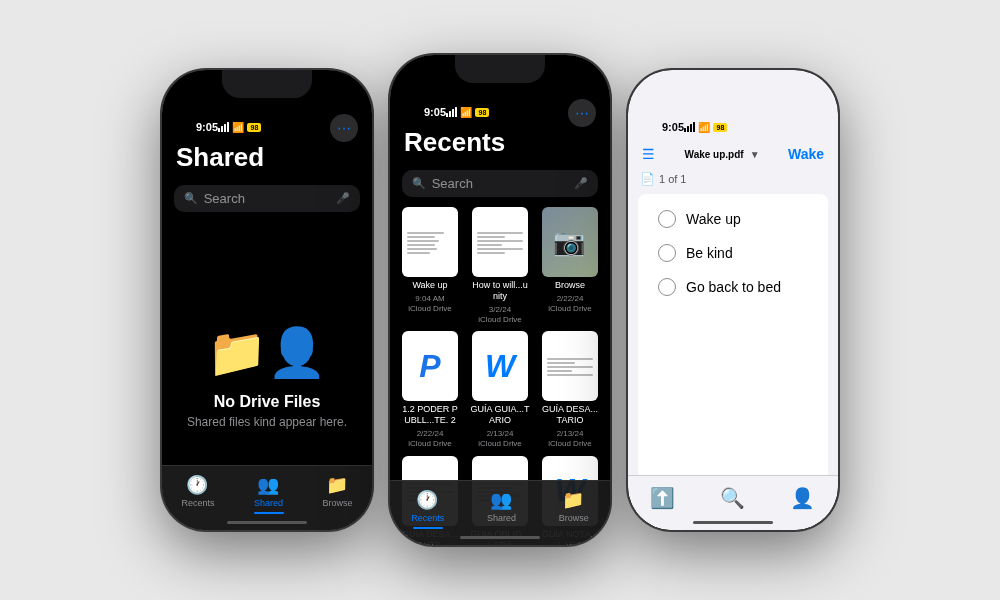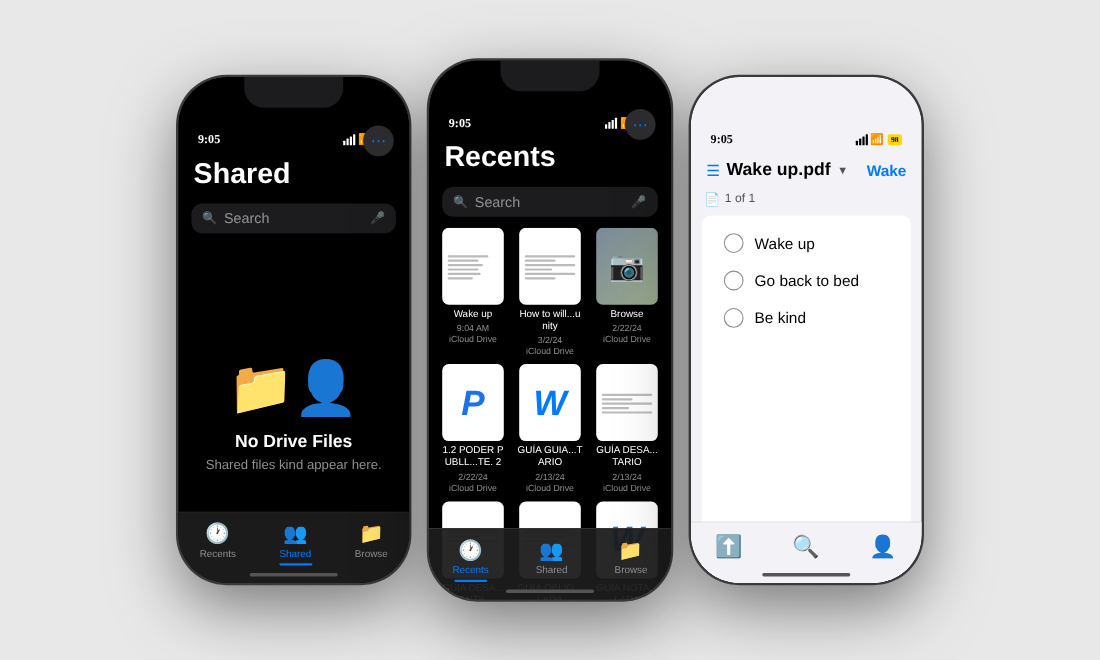--- a/index.html
+++ b/index.html
@@ -51,29 +51,28 @@
       background: #000;
       color: #fff;
     }
     
     .light-screen {
       background: #f2f2f7;
       color: #000;
     }
     .status-bar {
       display: flex;
-      justify-content: space-between;
-      align-items: center;
-      padding: 10px 18px 4px;
+      justify-content: flex-start;
+      align-items: center;
+      padding: 10px 34px 4px;
       font-size: 10px;
       font-weight: 600;
       height: 36px;
       position: relative;
       z-index: 5;
-      font-family: Liberation Serif, serif;
     }
     .status-bar .time { font-size: 11px; font-weight: 700; }
     .status-bar .icons { display: flex; align-items: center; gap: 3px; }
     .battery-badge {
       background: #ffd60a;
       color: #000;
       font-size: 7px;
       font-weight: 700;
       padding: 1px 3px;
       border-radius: 2px;
@@ -212,21 +211,21 @@
       line-height: 1.3;
     }
     
     .pdf-header {
       display: flex;
       justify-content: space-between;
       align-items: center;
       padding: 4px 14px 6px;
     }
     .pdf-header-left { display: flex; align-items: center; gap: 6px; }
-    .pdf-title { font-size: 16px; font-weight: 600; color: #000; }
+    .pdf-title { font-size: 10px; font-weight: 600; color: #000; margin-left: 24px; }
     .pdf-done-btn { color: #007aff; font-size: 14px; font-weight: 600; }
     .pdf-page-indicator {
       display: flex;
       align-items: center;
       gap: 4px;
       padding: 4px 12px 8px;
       font-size: 11px;
       color: #555;
     }
     .pdf-content {
@@ -529,25 +528,25 @@
           <span>1 of 1</span>
         </div>
 
         <div class="pdf-content">
           <div class="checkbox-item">
             <div class="checkbox-circle"></div>
             <span class="checkbox-label">Wake up</span>
           </div>
           <div class="checkbox-item">
             <div class="checkbox-circle"></div>
-            <span class="checkbox-label">Go back to bed</span>
+            <span class="checkbox-label">Be kind</span>
           </div>
           <div class="checkbox-item">
             <div class="checkbox-circle"></div>
-            <span class="checkbox-label">Be kind</span>
+            <span class="checkbox-label">Go back to bed</span>
           </div>
         </div>
       </div>
 
       <div class="pdf-bottom-bar">
         <span class="pdf-bar-icon">⬆️</span>
         <span class="pdf-bar-icon">🔍</span>
         <span class="pdf-bar-icon">👤</span>
       </div>
       <div class="home-indicator"></div>

